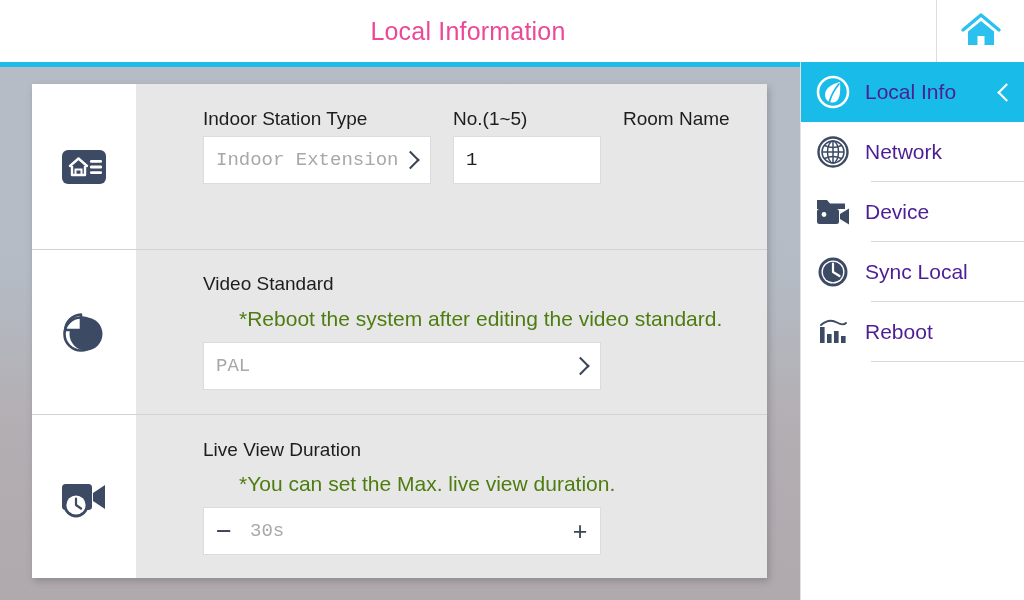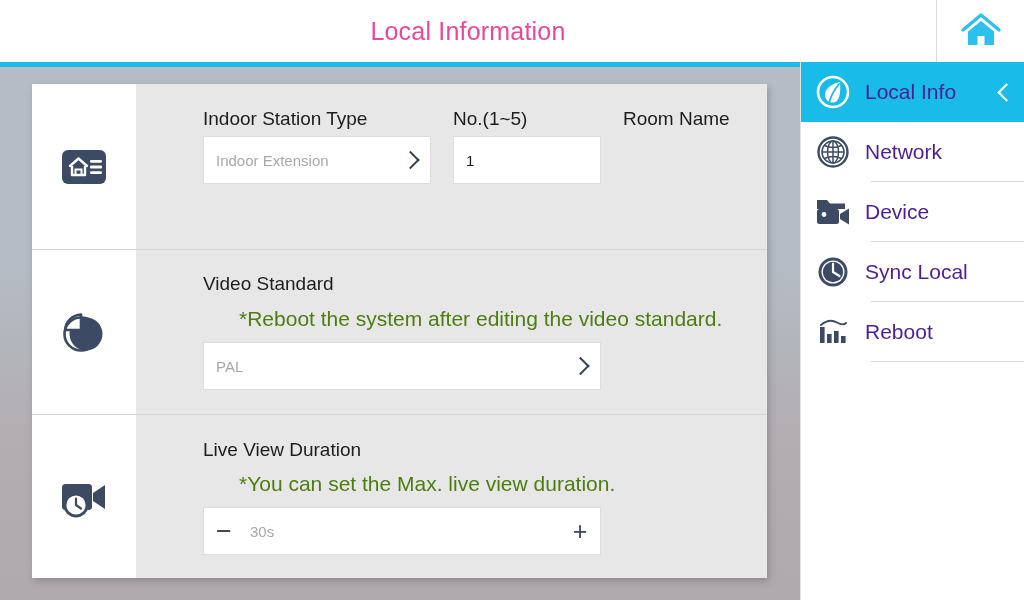--- a/index.html
+++ b/index.html
@@ -89,22 +89,22 @@
     position: absolute;
     font-size: 21px; color: #4d7c0f; white-space: nowrap;
   }
   .field {
     position: absolute;
     background: #ffffff;
     border: 1px solid #dcdcdc;
     display: flex; align-items: center;
   }
   .field .val {
-    font-size: 15px; color: #1d1d1d;
-    padding-left: 12px; white-space: nowrap;
+    font-size: 19px; color: #1d1d1d;
+    padding-left: 12px; white-space: nowrap; font-family: Liberation Mono, monospace;
   }
   .field .val.muted { color: #a8a8ab; }
   .chev-r {
     position: absolute; right: 13px; top: 50%;
     transform: translateY(-50%);
     width: 15px; height: 15px;
   }
   .chev-r::before {
     content: ""; position: absolute; left: 2px; top: 1px;
     width: 11px; height: 11px;

